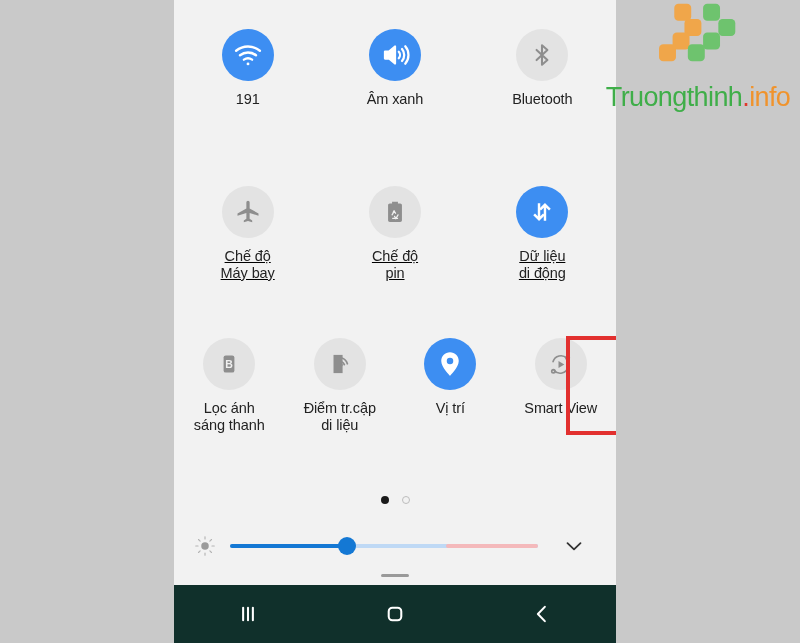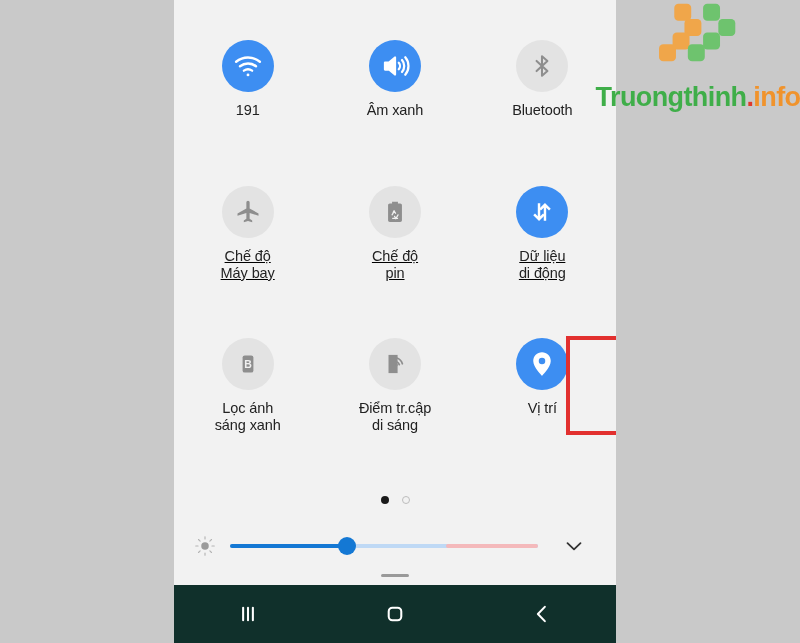--- a/index.html
+++ b/index.html
@@ -28,21 +28,21 @@
     border-bottom-left-radius: 26px;
     border-bottom-right-radius: 26px;
   }
 
   
   .tile-row {
     position: absolute;
     left: 0; width: 442px;
     display: flex;
   }
-  #row1 { top: 40px; justify-content: space-between; }
+  #row1 { top: 29px; justify-content: space-between; }
   #row2 { top: 186px; text-decoration: underline; }
   #row3 { top: 338px; }
 
   .tile {
     flex: 1 1 0;
     display: flex;
     flex-direction: column;
     align-items: center;
     position: relative;
   }
@@ -170,21 +170,21 @@
     right: 10px; top: 2px;
     width: 184px; height: 110px;
     display: flex;
     flex-direction: column;
     align-items: center;
     z-index: 10;
   }
   #wm-blocks { width: 112px; height: 72px; }
   #wm-text {
     font-size: 27px;
-    font-weight: bold;
+    font-weight: normal;
     letter-spacing: -0.6px;
     line-height: 30px;
     white-space: nowrap;
     margin-top: 19px;
   }
   .wm-green { color: #3fae49; }
   .wm-dot { color: #e0392c; }
   .wm-orange { color: #f0932c; }
 </style>
 </head>
@@ -277,48 +277,60 @@
     <div class="tile-row" id="row3">
 
       <div class="tile">
         <div class="tile-circle">
           <svg class="ic" width="24" height="24" viewBox="0 0 24 24">
             <rect x="6.6" y="3.4" width="10.8" height="17.2" rx="2.2" fill="#8e8e8e"></rect>
             <text x="12" y="16.4" text-anchor="middle" font-family="Liberation Sans, sans-serif" font-size="10.5" font-weight="bold" fill="#f0f0f0">B</text>
           </svg>
         </div>
         <div class="tile-label">Lọc ánh
-sáng xanh</div>
+sáng thanh</div>
       </div>
 
       <div class="tile">
         <div class="tile-circle">
           <svg class="ic" width="26" height="26" viewBox="0 0 24 24">
             <path d="M6 3.6h8.4v16.8H6z" fill="#8e8e8e"></path>
             <g fill="none" stroke="#8e8e8e" stroke-width="1.6" stroke-linecap="round">
               <path d="M13.2 6.2a8 8 0 0 1 5.6 5.6"></path>
               <path d="M13.1 9.7a4.6 4.6 0 0 1 2.9 2.9"></path>
             </g>
             <circle cx="13.3" cy="13" r="1.3" fill="#8e8e8e"></circle>
           </svg>
         </div>
         <div class="tile-label">Điểm tr.cập
-di sáng</div>
+di liệu</div>
       </div>
 
       <div class="tile">
         <div class="tile-circle on">
           <svg class="ic" width="30" height="30" viewBox="0 0 24 24">
             <path d="M12 2.6c-3.9 0-7 3.1-7 7 0 5.2 7 11.8 7 11.8s7-6.6 7-11.8c0-3.9-3.1-7-7-7z" fill="#ffffff"></path>
             <circle cx="12" cy="9.5" r="2.6" fill="#3d8ef2"></circle>
           </svg>
         </div>
         <div class="tile-label">Vị trí</div>
       </div>
 
+      <div class="tile">
+        <div class="tile-circle">
+          <svg class="ic" width="27" height="27" viewBox="0 0 24 24" fill="none" stroke="#8e8e8e" stroke-width="1.5" stroke-linecap="round">
+            <path d="M17.6 6.6A7.2 7.2 0 0 0 5.4 9.4"></path>
+            <path d="M6.4 17.4a7.2 7.2 0 0 0 12.2-2.8"></path>
+            <circle cx="18.3" cy="6" r="1.5"></circle>
+            <circle cx="5.7" cy="18" r="1.5"></circle>
+            <path d="M10.2 8.9v6.2l5.2-3.1z" fill="#8e8e8e" stroke="none"></path>
+          </svg>
+        </div>
+        <div class="tile-label">Smart View</div>
+      </div>
 
     </div>
 
     <div id="highlight-box"></div>
 
     <div id="page-dots">
       <span class="dot active"></span>
       <span class="dot inactive"></span>
     </div>
 

